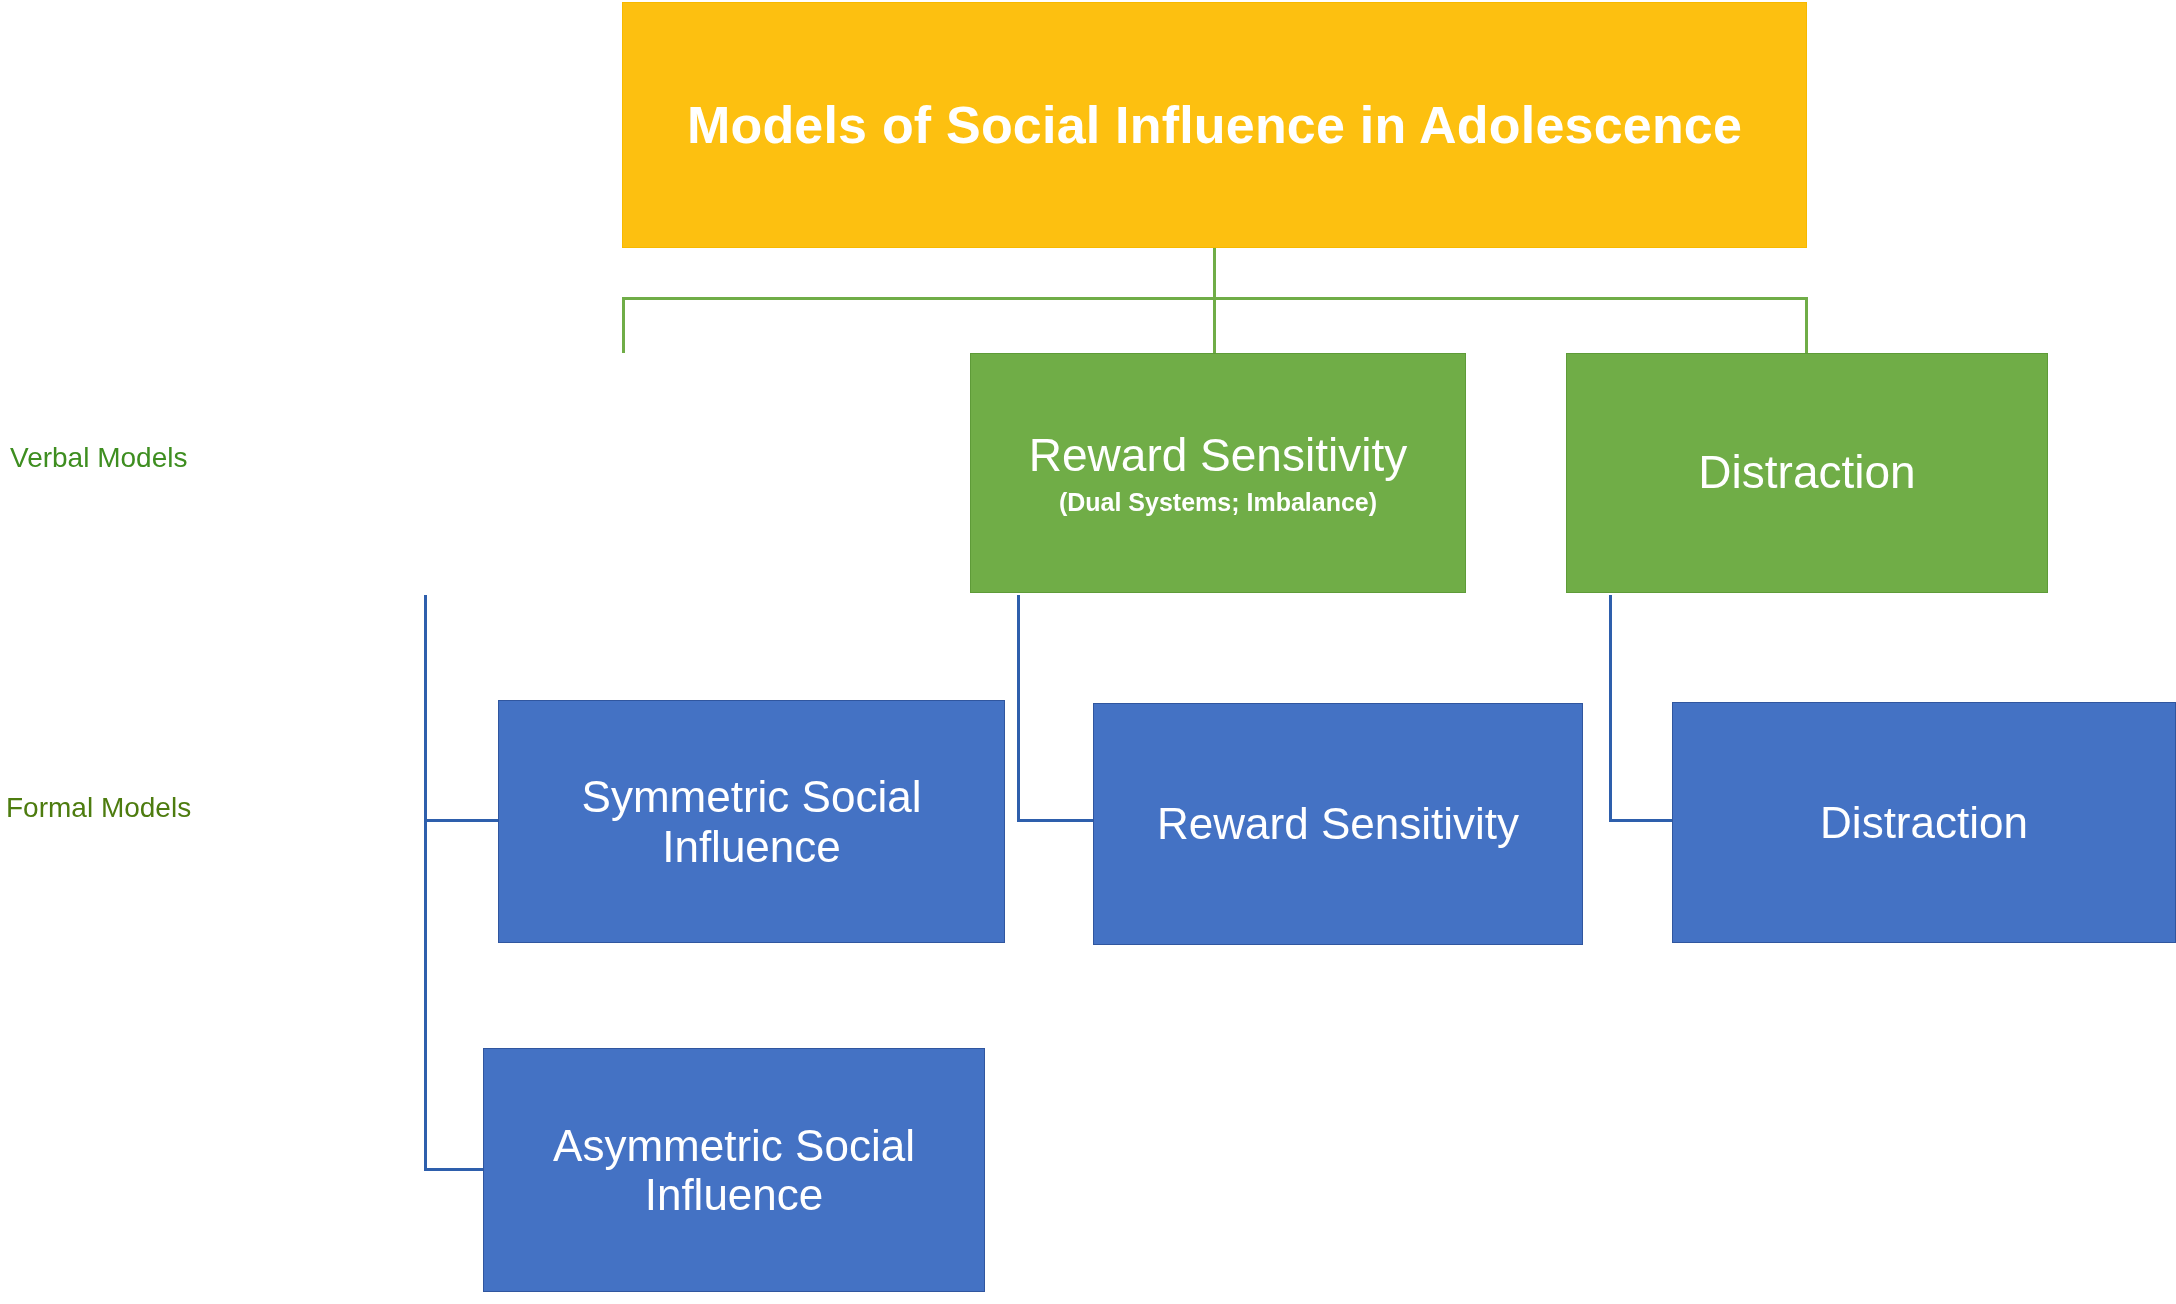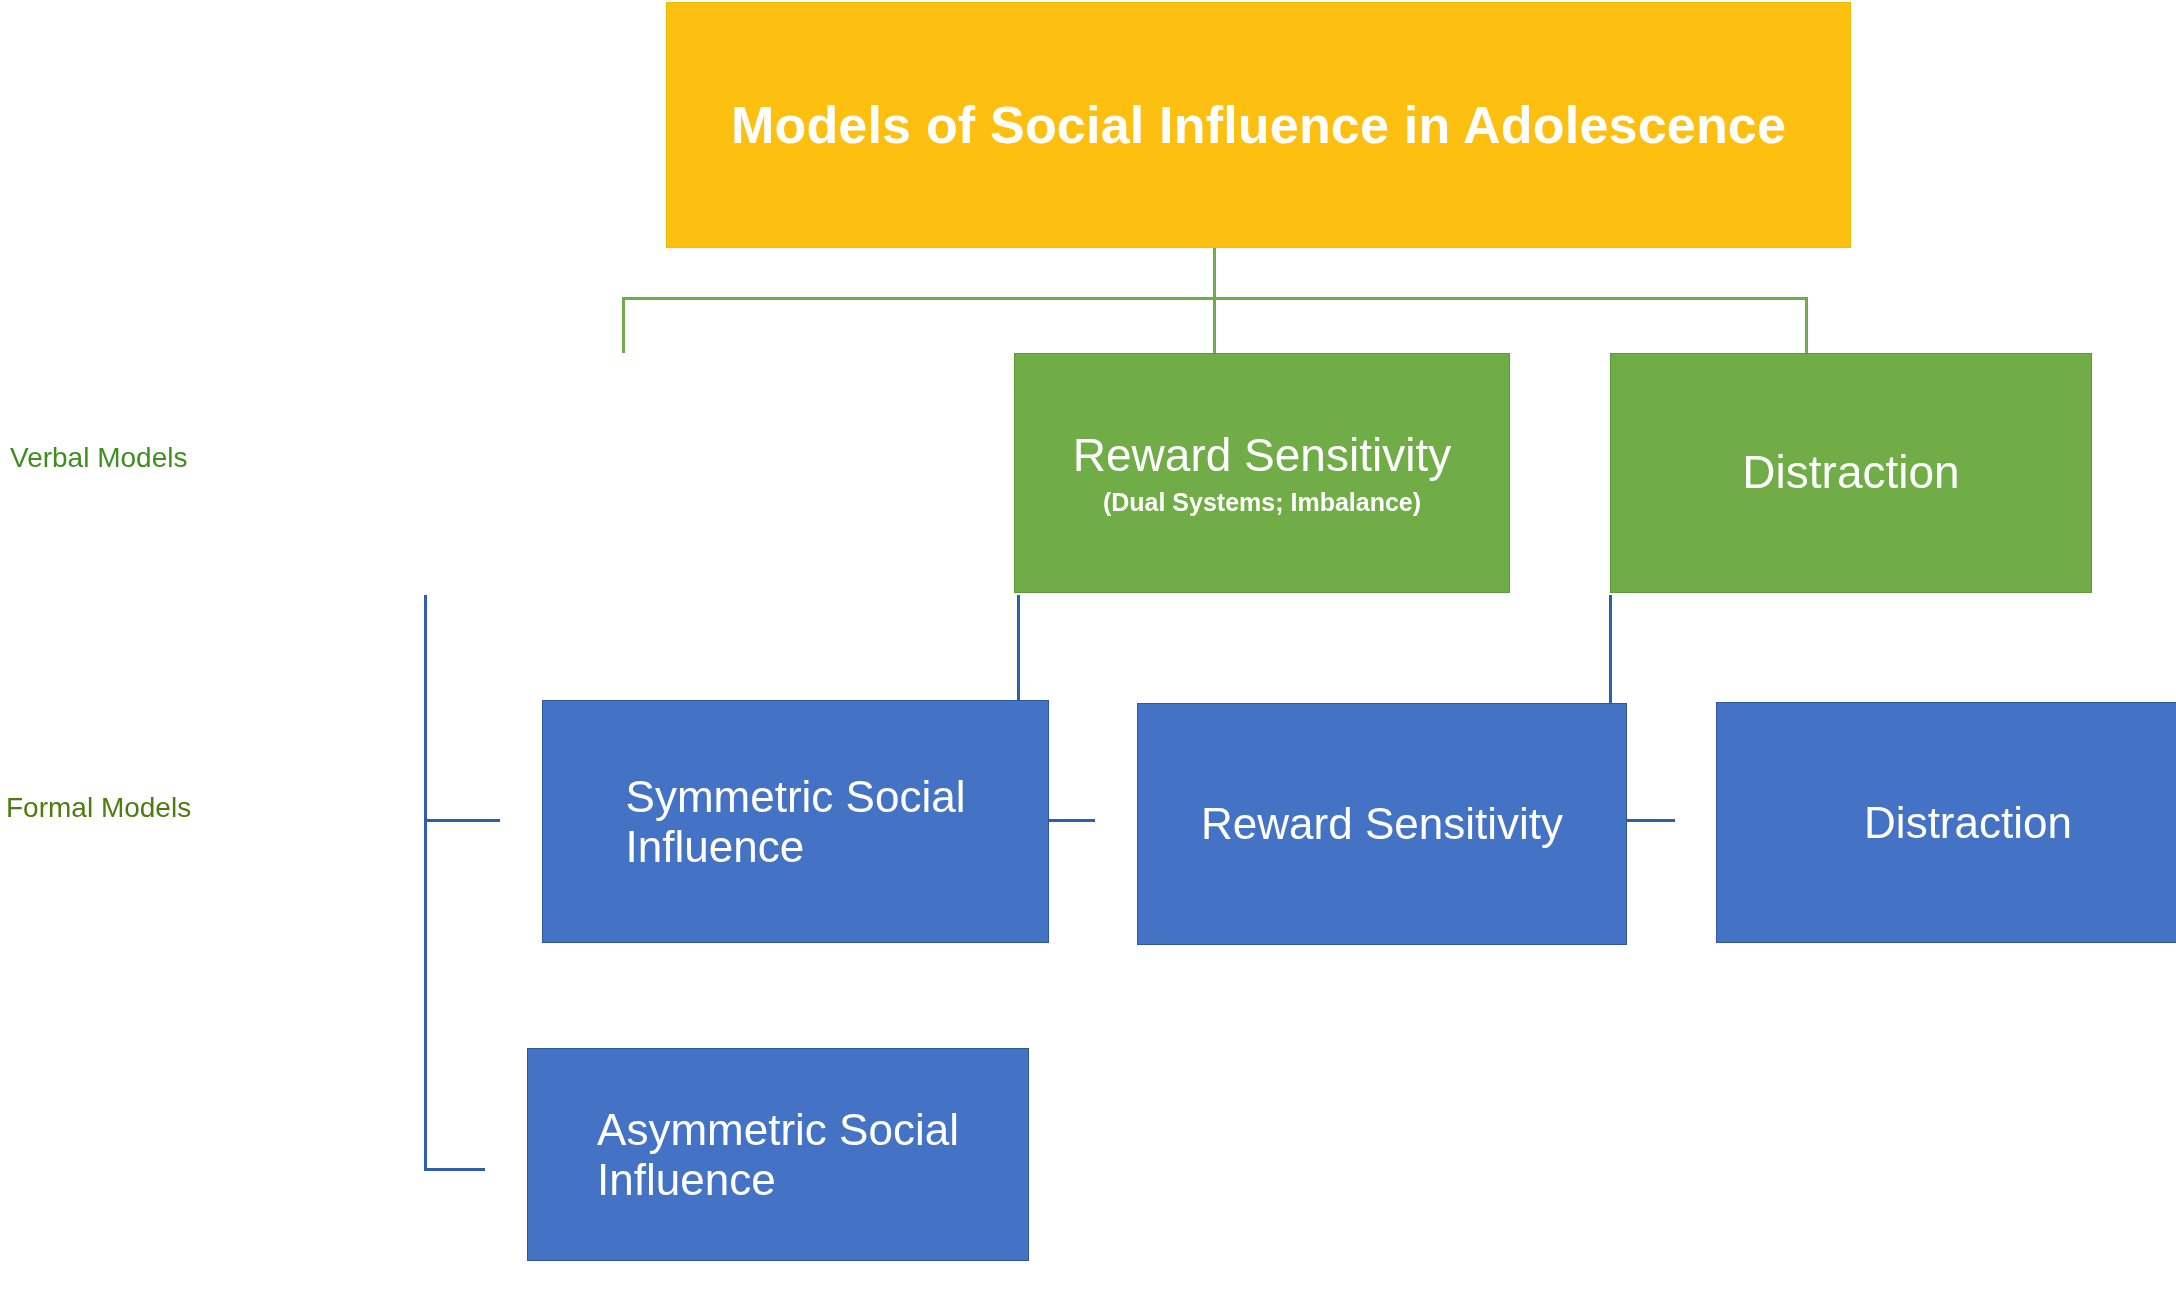--- a/index.html
+++ b/index.html
@@ -17,24 +17,23 @@
     background: #ffffff;
     overflow: hidden;
   }
   .box {
     position: absolute;
     box-sizing: border-box;
     display: flex;
     flex-direction: column;
     align-items: center;
     justify-content: center;
-    text-align: left;
+    text-align: center;
     color: #ffffff;
     line-height: 1.12;
-    margin-left: 44px;
   }
   .box-title {
     display: block;
     white-space: pre-line;
   }
   .box-sub {
     display: block;
     margin-top: 6px;
   }
 
@@ -77,21 +76,21 @@
     background: #4472C4;
     border: 1px solid #30569F;
   }
   .formal-box .box-title {
     font-size: 44px;
     font-weight: 400;
   }
   #formal-0 { left: 498px;  top: 700px;  width: 507px; height: 243px; }
   #formal-1 { left: 1093px; top: 703px;  width: 490px; height: 242px; }
   #formal-2 { left: 1672px; top: 702px;  width: 504px; height: 241px; }
-  #formal-3 { left: 483px;  top: 1048px; width: 502px; height: 213px; }
+  #formal-3 { left: 483px;  top: 1048px; width: 502px; height: 244px; }
 
   
   .row-label {
     position: absolute;
     font-size: 28px;
     white-space: nowrap;
   }
   #row-label-verbal {
     left: 10px;
     top: 442px;

